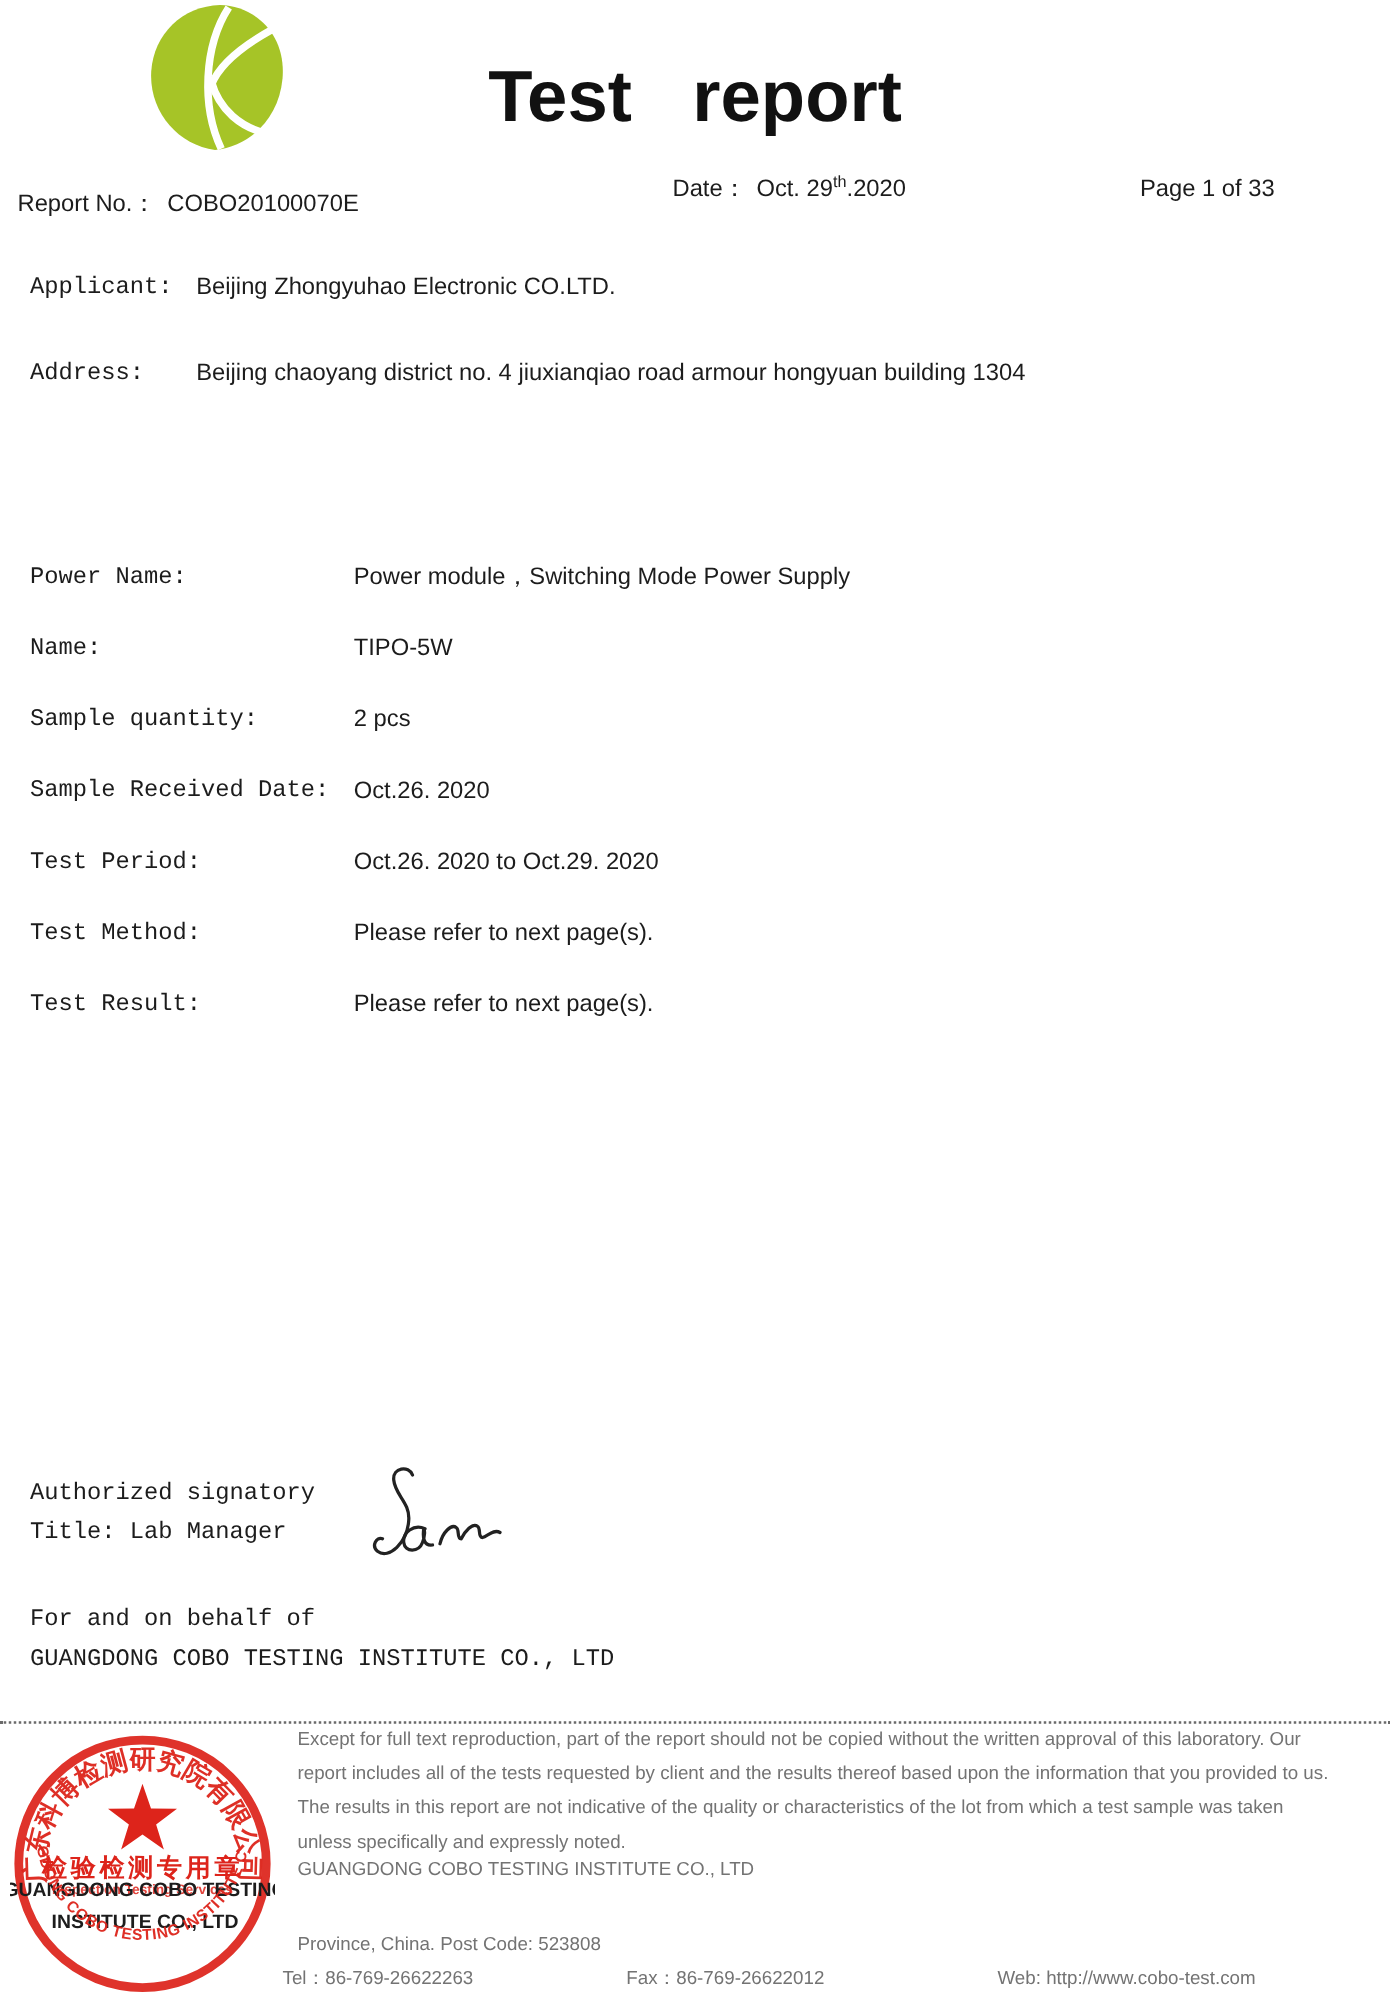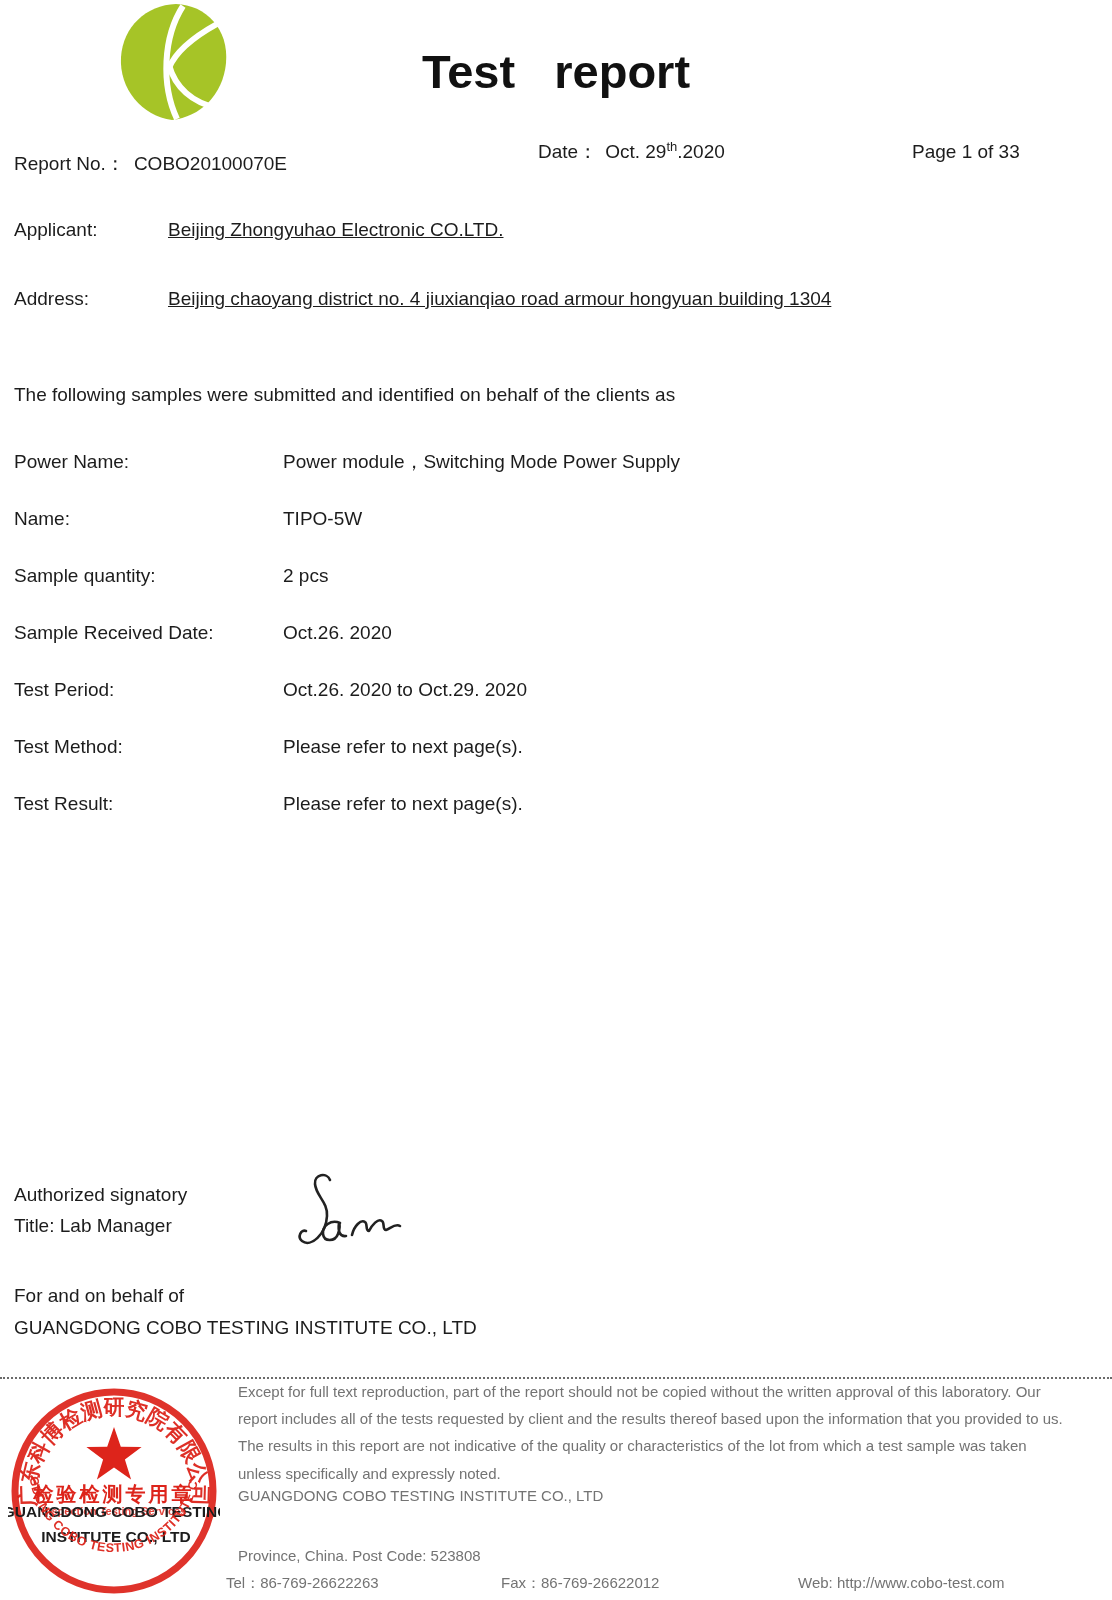--- a/index.html
+++ b/index.html
@@ -6,26 +6,26 @@
   #page{
     position:relative;
     width:1112px;height:1600px;
     margin:0 auto;
     background:#ffffff;
     color:#1c1c1c;
     font-family:"Liberation Sans", sans-serif;
     overflow:hidden;
   }
   .t{position:absolute;font-size:19px;line-height:1.25;white-space:nowrap;}
-  .lbl{left:14px;}
-  .vala{left:168px;text-decoration:underline;}
+  .lbl{left:24px;font-family:Liberation Mono, monospace;}
+  .vala{left:157px;}
   .valb{left:283px;}
   .title{
     position:absolute;left:0;top:44px;width:1112px;
-    text-align:center;font-size:47px;font-weight:bold;
+    text-align:center;font-size:58px;font-weight:bold;
     white-space:pre;color:#111;
   }
   .logo{position:absolute;left:118px;top:3px;width:112px;height:118px;}
   .sup{font-size:13px;vertical-align:super;line-height:0;}
   .sig{position:absolute;left:283px;top:1172px;width:125px;height:85px;}
   .sep{
     position:absolute;left:0;top:1377px;width:1112px;height:0;
     border-top:2px dotted #6a6a6a;
   }
   .stamp{position:absolute;left:8px;top:1384px;width:212px;height:214px;}
@@ -53,21 +53,20 @@
     <span>Date：</span><span style="margin-left:8px"><span>Oct. 29</span><span class="sup">th</span><span>.2020</span></span>
   </div>
   <div class="t" style="left:912px;top:140px">Page 1 of 33</div>
 
   <div class="t lbl" style="top:218px">Applicant:</div>
   <div class="t vala" style="top:218px">Beijing Zhongyuhao Electronic CO.LTD.</div>
 
   <div class="t lbl" style="top:287px">Address:</div>
   <div class="t vala" style="top:287px">Beijing chaoyang district no. 4 jiuxianqiao road armour hongyuan building 1304</div>
 
-  <div class="t lbl" style="top:383px">The following samples were submitted and identified on behalf of the clients as</div>
 
   <div class="t lbl" style="top:450px">Power Name:</div>
   <div class="t valb" style="top:450px">Power module，Switching Mode Power Supply</div>
 
   <div class="t lbl" style="top:507px">Name:</div>
   <div class="t valb" style="top:507px">TIPO-5W</div>
 
   <div class="t lbl" style="top:564px">Sample quantity:</div>
   <div class="t valb" style="top:564px">2 pcs</div>
 

